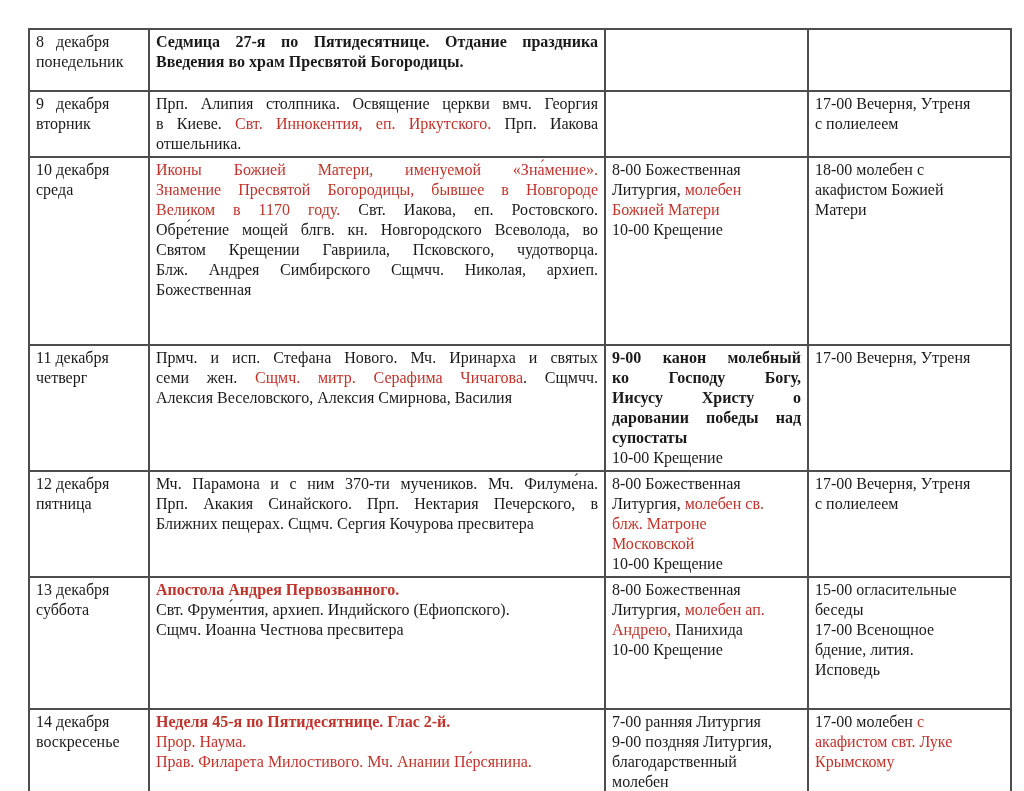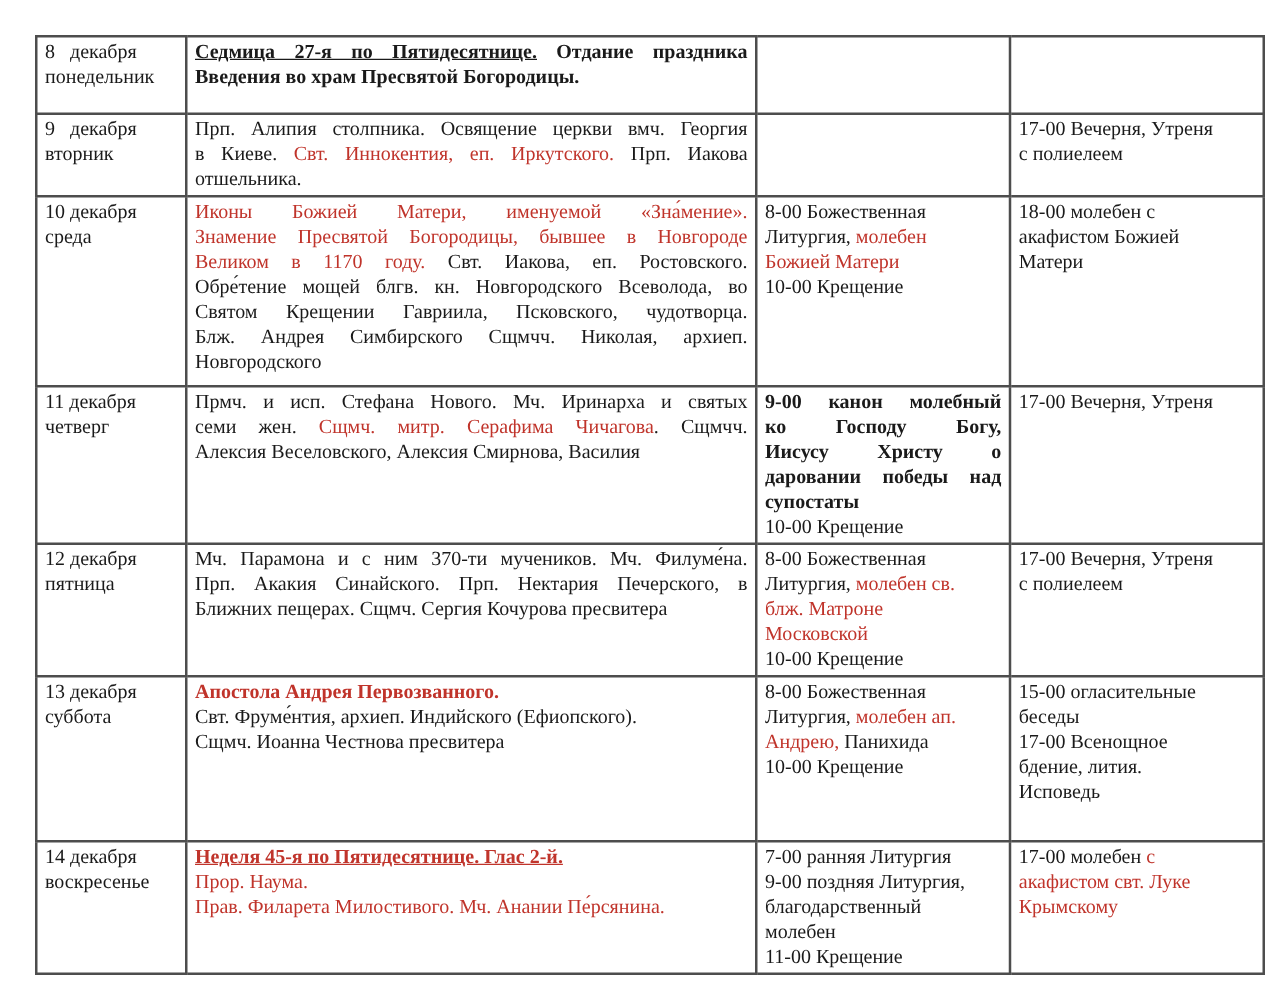--- a/index.html
+++ b/index.html
@@ -30,21 +30,21 @@
     vertical-align: top;
     padding: 2px 6px;
     overflow: hidden;
   }
   td.date-cell { white-space: pre-wrap; }
   .para { margin: 0; }
   .line { text-align: left; }
   .line.stretch { text-align: justify; text-align-last: justify; text-justify: inter-word; }
   span.red { color: var(--red); }
   span.bold { font-weight: bold; }
-  span.underline { text-decoration: underline; }
+  span.underline { }
 </style>
 </head>
 <body>
 
 <div class="page">
   <table class="schedule">
     <colgroup>
       <col style="width:120px">
       <col style="width:456px">
       <col style="width:203px">
@@ -74,32 +74,32 @@
             </div>
           </td>
           <td></td>
           <td>
             <div class="para">
               <div class="line"><span class="">17-00 Вечерня, Утреня</span></div>
               <div class="line"><span class="">с полиелеем</span></div>
             </div>
           </td>
         </tr>
-        <tr style="height: 152px;">
+        <tr style="height: 188px;">
           <td class="date-cell">10 декабря
 среда</td>
           <td>
             <div class="para">
               <div class="line stretch"><span class="red ">Иконы Божией Матери, именуемой «Зна́мение».</span></div>
               <div class="line stretch"><span class="red ">Знамение Пресвятой Богородицы, бывшее в Новгороде</span></div>
               <div class="line stretch"><span class="red ">Великом в 1170 году.</span><span class=""> Свт. Иакова, еп. Ростовского.</span></div>
               <div class="line stretch"><span class="">Обре́тение мощей блгв. кн. Новгородского Всеволода, во</span></div>
               <div class="line stretch"><span class="">Святом Крещении Гавриила, Псковского, чудотворца.</span></div>
               <div class="line stretch"><span class="">Блж. Андрея Симбирского  Сщмчч. Николая, архиеп.</span></div>
-              <div class="line"><span class="">Новгородского</span></div>
+              <div class="line"><span class="">Божественная</span></div>
             </div>
           </td>
           <td>
             <div class="para">
               <div class="line"><span class="">8-00 Божественная</span></div>
               <div class="line"><span class="">Литургия,</span><span class="red "> молебен</span></div>
               <div class="line"><span class="red ">Божией Матери</span></div>
             </div>
             <div class="para">
               <div class="line"><span class="">10-00 Крещение</span></div>

